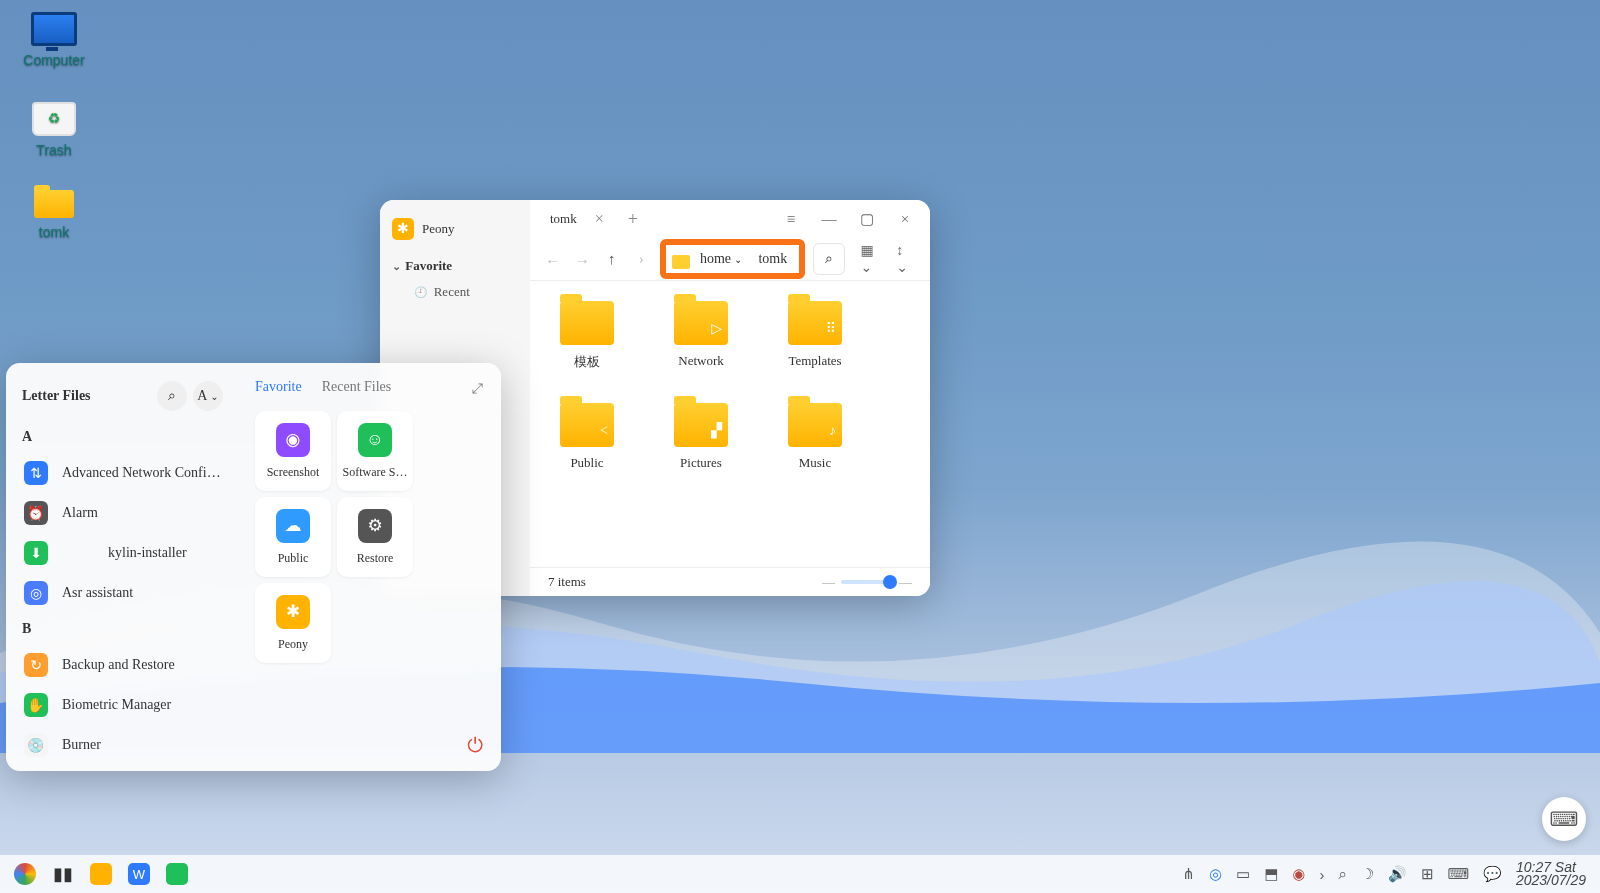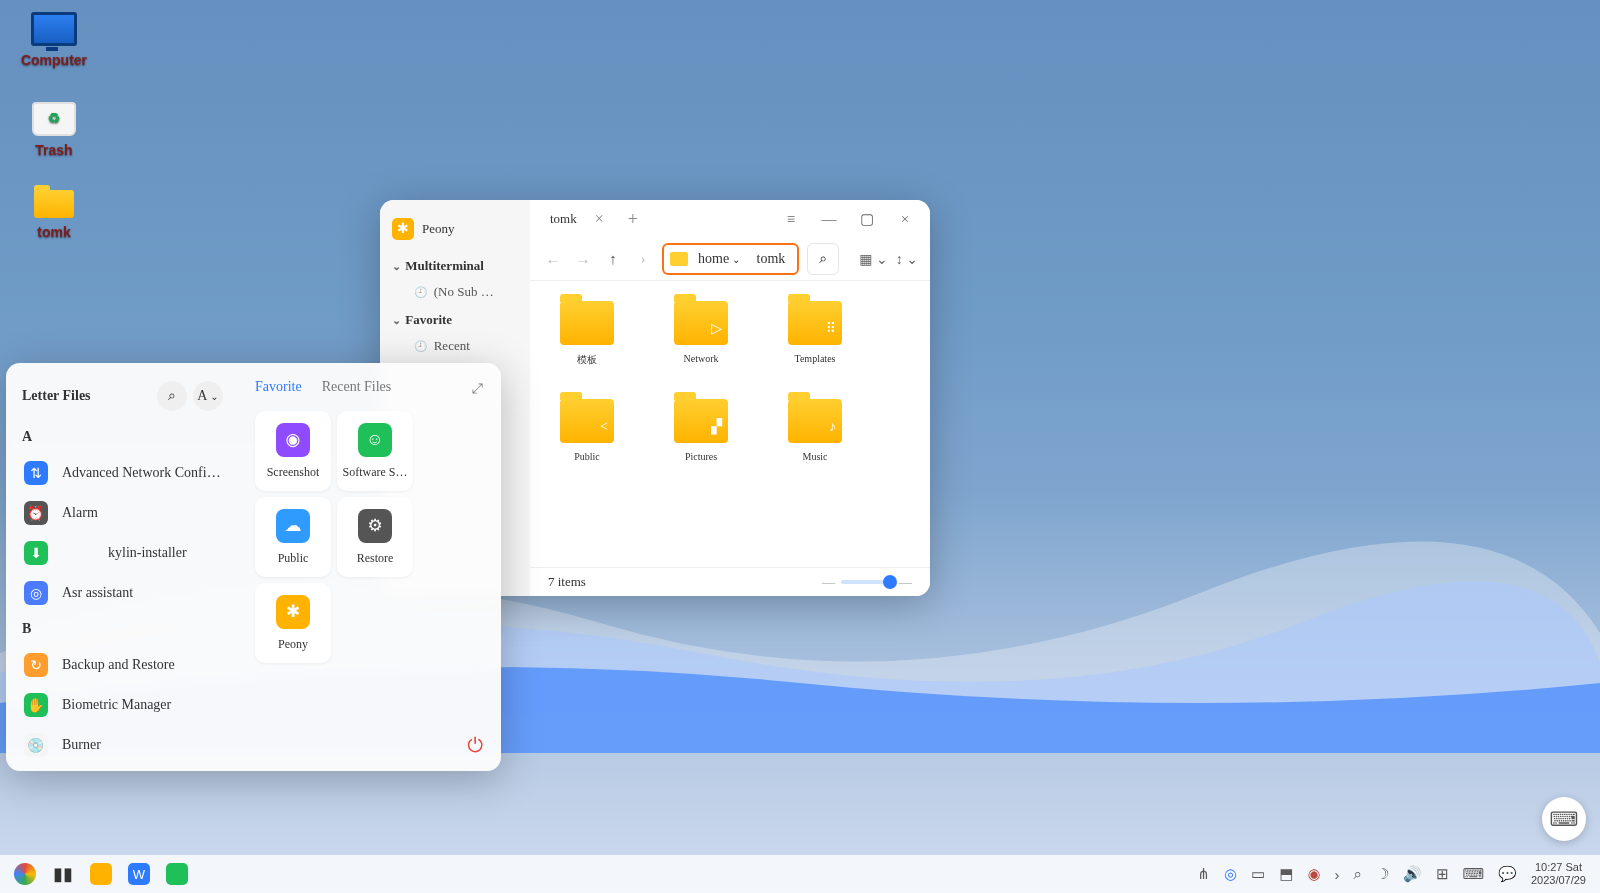--- a/index.html
+++ b/index.html
@@ -1,20 +1,20 @@
 <!DOCTYPE html>
 <html><head>
 <meta charset="utf-8">
 <style>
 html,body{margin:0;padding:0;width:1600px;height:893px;font-family:'Segoe UI',Arial,sans-serif;overflow:hidden;font-size:14px;color:#333;}
 body{background:linear-gradient(to bottom,#6590bf 0%,#6f9bc7 35%,#7ea5ce 55%,#a9c0de 75%,#d0dcef 100%);position:relative;}
 
 .wave{position:absolute;left:0;right:0;bottom:140px;height:280px;pointer-events:none;}
 
-.desktop-icon{position:absolute;width:80px;text-align:center;color:#7f1d1d;text-shadow:0 1px 2px rgba(0,0,0,.6);cursor:default;font-weight:bold;}
+.desktop-icon{position:absolute;width:80px;text-align:center;color:#0f766e;text-shadow:0 1px 2px rgba(0,0,0,.6);cursor:default;}
 .desktop-icon .ic{width:40px;height:34px;margin:0 auto 6px;border-radius:4px;}
 .desktop-icon.computer .ic{background:linear-gradient(#2c7ff1,#185fc2);border:3px solid #0a3b7c;border-radius:3px;position:relative;height:28px;}
 .desktop-icon.computer .ic::after{content:"";position:absolute;bottom:-8px;left:12px;width:12px;height:4px;background:#0a3b7c;}
 .desktop-icon.trash .ic{background:#f5f5f5;border-radius:4px 4px 6px 6px;border:2px solid #e0e0e0;height:30px;position:relative;}
 .desktop-icon.trash .ic::after{content:"♻";position:absolute;top:6px;left:0;right:0;color:#19a854;font-size:14px;}
 .desktop-icon.folder .ic{background:linear-gradient(#ffcf30,#ffb300);border-radius:3px;height:28px;position:relative;}
 .desktop-icon.folder .ic::before{content:"";position:absolute;top:-5px;left:0;width:16px;height:6px;background:#ffcf30;border-radius:3px 3px 0 0;}
 
 .window{position:absolute;border-radius:14px;box-shadow:0 8px 40px rgba(0,0,0,.25);background:#fcfcfc;overflow:hidden;font-family:Liberation Serif, serif;}
 .peony{left:380px;top:200px;width:550px;height:396px;display:flex;}
@@ -30,28 +30,28 @@
 .peony-main{flex:1;display:flex;flex-direction:column;background:#fff;}
 .tabbar{display:flex;align-items:center;height:38px;padding:0 8px;gap:4px;}
 .tab{display:flex;align-items:center;gap:18px;padding:6px 12px;border-radius:8px 8px 0 0;background:#fff;font-size:13px;}
 .tab-close{color:#888;font-size:16px;cursor:pointer;}
 .tab-new{padding:4px 8px;color:#888;font-size:18px;cursor:pointer;}
 .tabbar-spacer{flex:1;}
 .winbtn{width:34px;text-align:center;color:#666;cursor:pointer;font-size:15px;}
 .toolbar{display:flex;align-items:center;height:42px;padding:0 12px;gap:8px;border-bottom:1px solid #eee;}
 .nav-btn{color:#bbb;width:22px;text-align:center;font-size:15px;}
 .nav-btn.active{color:#555;}
-.crumb-wrap{display:flex;align-items:center;border:2px solid #f97316;border-radius:6px;padding:4px 6px;gap:4px;}
+.crumb-wrap{display:flex;align-items:flex-end;border:6px solid #f97316;border-radius:6px;padding:4px 6px;gap:4px;}
 .crumb-wrap .home-ic{width:18px;height:14px;background:#ffcf30;border-radius:2px;}
 .crumb{padding:2px 6px;}
 .crumb.with-arrow::after{content:"⌄";font-size:10px;margin-left:3px;}
 .search-btn{width:30px;height:30px;border:1px solid #e5e5e5;border-radius:6px;display:flex;align-items:center;justify-content:center;}
 .view-btn{display:flex;align-items:center;gap:2px;color:#666;font-size:14px;}
 .files{flex:1;padding:20px;display:flex;flex-wrap:wrap;gap:32px 40px;align-content:flex-start;overflow:hidden;}
-.file{width:74px;text-align:center;font-size:10px;}
+.file{width:74px;text-align:center;font-size:13px;}
 .file .fic{width:54px;height:44px;margin:0 auto 8px;background:linear-gradient(#ffcf30,#ffb300);border-radius:4px;position:relative;}
 .file .fic::before{content:"";position:absolute;top:-7px;left:0;width:22px;height:8px;background:#ffcf30;border-radius:3px 3px 0 0;}
 .file .fic::after{position:absolute;right:6px;bottom:8px;color:#fff;font-size:14px;}
 .file.videos .fic::after{content:"▷";}
 .file.templates .fic::after{content:"⠿";}
 .file.public .fic::after{content:"<";}
 .file.pictures .fic::after{content:"▞";}
 .file.music .fic::after{content:"♪";}
 .statusbar{display:flex;align-items:center;justify-content:space-between;padding:6px 18px;border-top:1px solid #eee;font-size:13px;}
 .zoom{display:flex;align-items:center;gap:6px;}
@@ -75,21 +75,21 @@
 .fav-grid{margin-top:16px;display:flex;flex-wrap:wrap;gap:6px;}
 .fav{width:76px;height:80px;background:#fff;border-radius:10px;display:flex;flex-direction:column;align-items:center;justify-content:center;gap:8px;box-shadow:0 1px 3px rgba(0,0,0,.06);cursor:pointer;font-size:12px;}
 .fav-ic{width:34px;height:34px;border-radius:8px;display:flex;align-items:center;justify-content:center;font-size:17px;color:#fff;}
 .power{position:absolute;bottom:14px;right:18px;color:#e24a3b;font-size:20px;}
 
 .taskbar{position:absolute;left:0;right:0;bottom:0;height:38px;background:rgba(246,248,252,.92);display:flex;align-items:center;padding:0 14px;gap:22px;}
 .taskbar .left{display:flex;align-items:center;gap:16px;}
 .tb-ic{width:22px;height:22px;border-radius:5px;display:flex;align-items:center;justify-content:center;font-size:13px;}
 .taskbar .right{margin-left:auto;display:flex;align-items:center;gap:14px;color:#5a5a5a;}
 .tray-ic{font-size:15px;cursor:pointer;}
-.clock{text-align:center;font-size:11px;line-height:13px;color:#444;}
+.clock{text-align:left;font-size:14px;line-height:13px;color:#444;font-style:italic;}
 
 .osk{position:absolute;right:14px;bottom:52px;width:44px;height:44px;border-radius:50%;background:#fff;box-shadow:0 2px 8px rgba(0,0,0,.2);display:flex;align-items:center;justify-content:center;font-size:20px;color:#555;}
 .ellipsis{white-space:nowrap;overflow:hidden;text-overflow:ellipsis;}
 </style>
 </head>
 <body>
 
 <svg class="wave" viewBox="0 0 1600 280" preserveAspectRatio="none">
   <path d="M0 180 Q300 60 600 150 T1200 120 T1600 160 V280 H0 Z" fill="rgba(255,255,255,.3)"></path>
   <path d="M0 200 Q350 110 700 180 T1300 150 T1600 190 V280 H0 Z" fill="rgba(170,200,255,.55)"></path>
@@ -107,24 +107,20 @@
 <div class="desktop-icon folder" style="left:14px;top:190px">
   <div class="ic"></div>
   <div>tomk</div>
 </div>
 
 <div class="window peony">
   <div class="sidebar">
     <div class="sidebar-header">
       <div class="peony-ic"></div>
       <div style="font-weight:500">Peony</div>
-    </div>
-    <div class="side-group">
-      <div class="side-group-label">Multiterminal</div>
-      <div class="side-item" style="padding-left:22px">(No Sub …</div>
     </div>
     <div class="side-group">
       <div class="side-group-label">Favorite</div>
       <div class="side-item">Recent</div>
     </div>
   </div>
   <div class="peony-main">
     <div class="tabbar">
       <div class="tab">
         <span>tomk</span>

